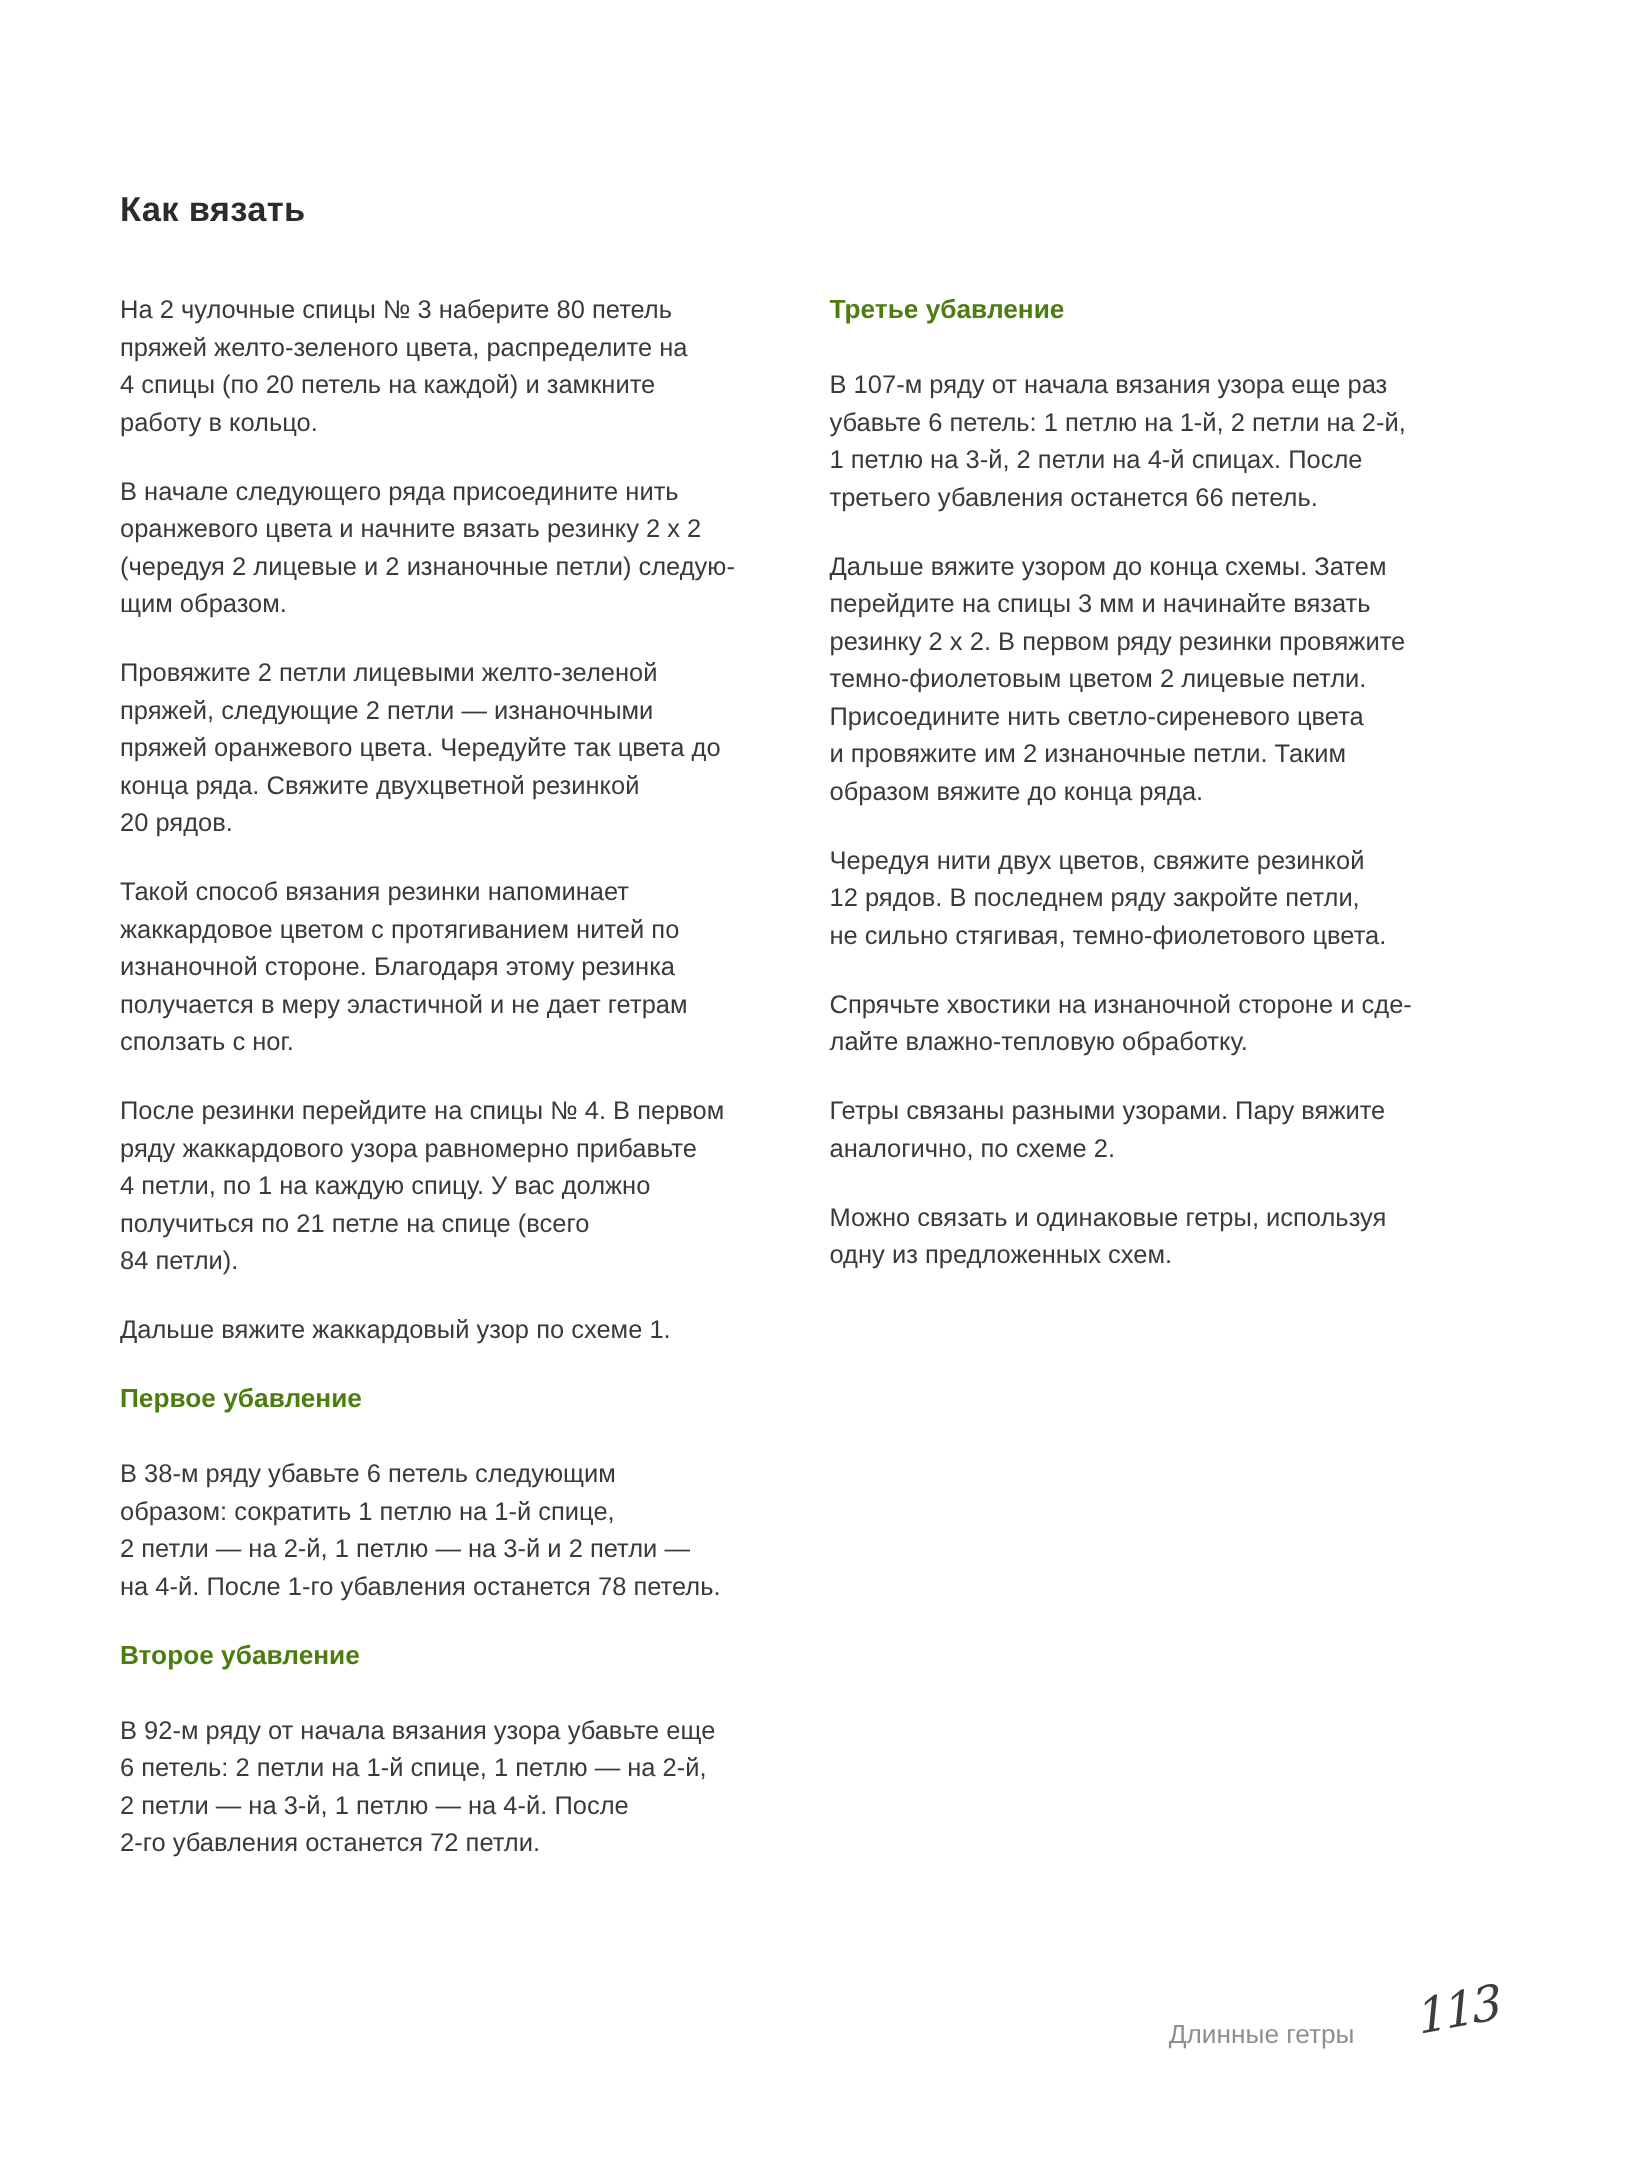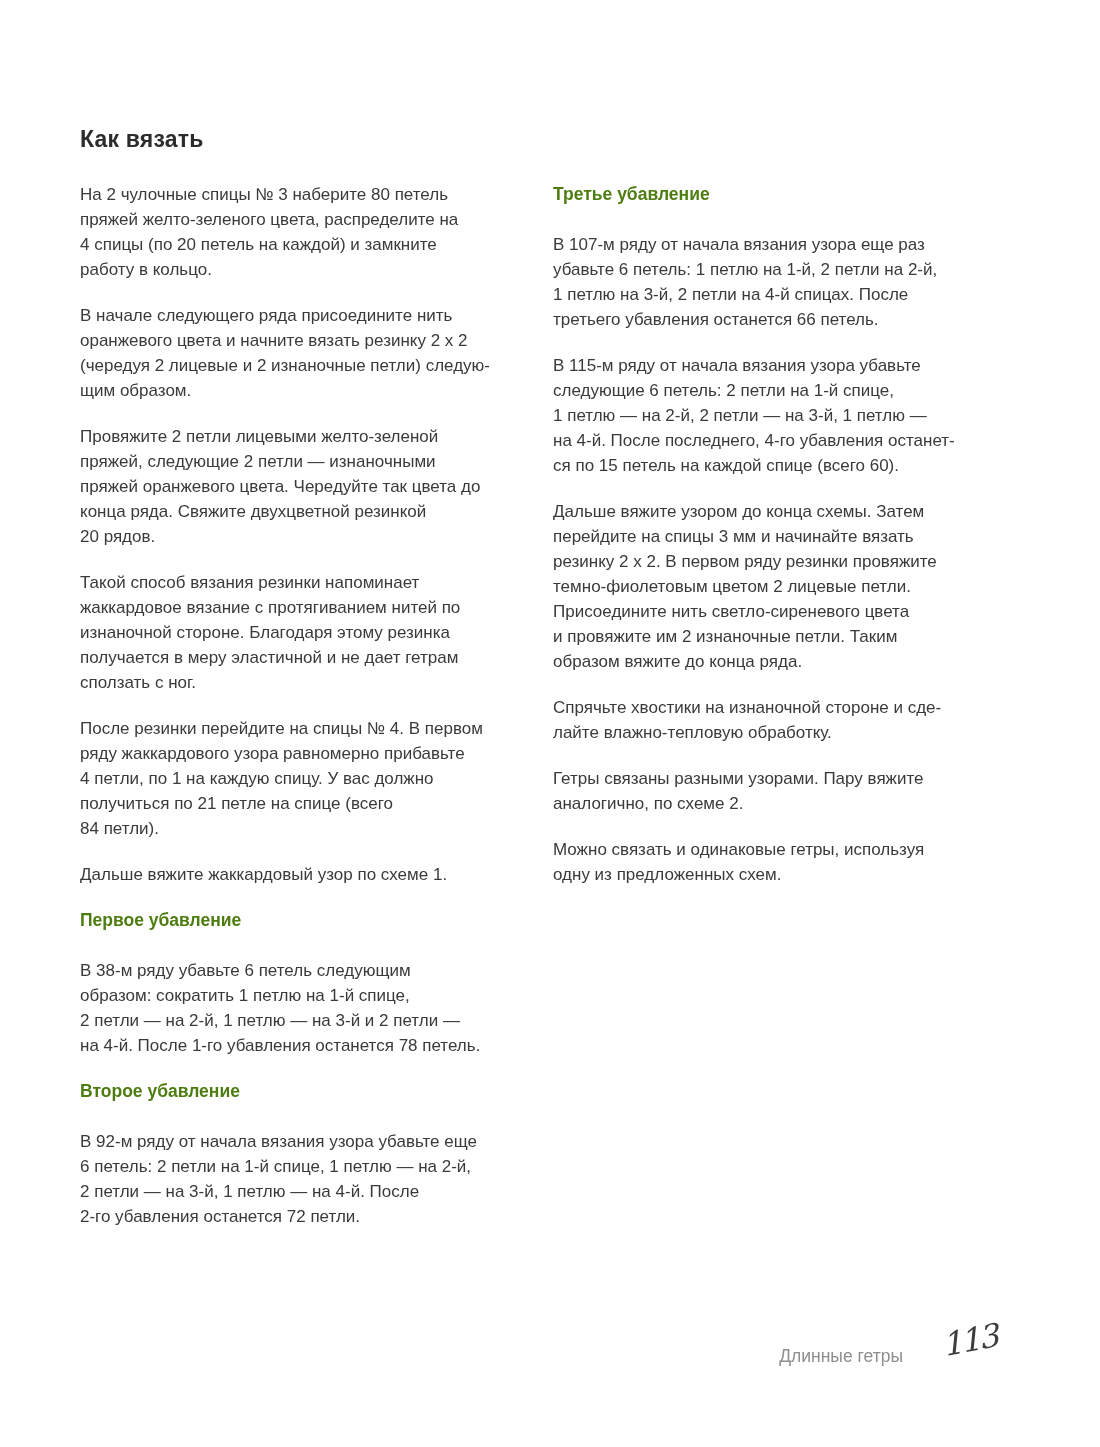--- a/index.html
+++ b/index.html
@@ -20,21 +20,21 @@
     left: 80px;
     top: 126px;
     margin: 0;
     font-size: 23px;
     font-weight: 700;
     color: #2c2c2c;
     letter-spacing: 0.2px;
   }
   .col {
     position: absolute;
-    top: 182px;
+    top: 194px;
     width: 465px;
     font-size: 17px;
     line-height: 25px;
   }
   .col-left  { left: 80px; }
   .col-right { left: 553px; }
   .col p {
     margin: 0 0 21px 0;
     white-space: pre-line;
     color: #3a3a3a;
@@ -84,21 +84,21 @@
     <p>В начале следующего ряда присоедините нить
 оранжевого цвета и начните вязать резинку 2 х 2
 (чередуя 2 лицевые и 2 изнаночные петли) следую-
 щим образом.</p>
     <p>Провяжите 2 петли лицевыми желто-зеленой
 пряжей, следующие 2 петли — изнаночными
 пряжей оранжевого цвета. Чередуйте так цвета до
 конца ряда. Свяжите двухцветной резинкой
 20 рядов.</p>
     <p>Такой способ вязания резинки напоминает
-жаккардовое вязание с протягиванием нитей по
+жаккардовое цветом с протягиванием нитей по
 изнаночной стороне. Благодаря этому резинка
 получается в меру эластичной и не дает гетрам
 сползать с ног.</p>
     <p>После резинки перейдите на спицы № 4. В первом
 ряду жаккардового узора равномерно прибавьте
 4 петли, по 1 на каждую спицу. У вас должно
 получиться по 21 петле на спице (всего
 84 петли).</p>
     <p>Дальше вяжите жаккардовый узор по схеме 1.</p>
     <h2>Первое убавление</h2>
@@ -112,32 +112,30 @@
 2 петли — на 3-й, 1 петлю — на 4-й. После
 2-го убавления останется 72 петли.</p>
   </section>
 
   <section class="col col-right">
     <h2>Третье убавление</h2>
     <p>В 107-м ряду от начала вязания узора еще раз
 убавьте 6 петель: 1 петлю на 1-й, 2 петли на 2-й,
 1 петлю на 3-й, 2 петли на 4-й спицах. После
 третьего убавления останется 66 петель.</p>
-    <p>В 115-м ряду от начала вязания узора убавьте
-следующие 6 петель: 2 петли на 1-й спице,
-1 петлю — на 2-й, 2 петли — на 3-й, 1 петлю —
-на 4-й. После последнего, 4-го убавления останет-
-ся по 15 петель на каждой спице (всего 60).</p>
     <p>Дальше вяжите узором до конца схемы. Затем
 перейдите на спицы 3 мм и начинайте вязать
 резинку 2 х 2. В первом ряду резинки провяжите
 темно-фиолетовым цветом 2 лицевые петли.
 Присоедините нить светло-сиреневого цвета
 и провяжите им 2 изнаночные петли. Таким
 образом вяжите до конца ряда.</p>
+    <p>Чередуя нити двух цветов, свяжите резинкой
+12 рядов. В последнем ряду закройте петли,
+не сильно стягивая, темно-фиолетового цвета.</p>
     <p>Спрячьте хвостики на изнаночной стороне и сде-
 лайте влажно-тепловую обработку.</p>
     <p>Гетры связаны разными узорами. Пару вяжите
 аналогично, по схеме 2.</p>
     <p>Можно связать и одинаковые гетры, используя
 одну из предложенных схем.</p>
   </section>
 
   <footer>
     <span class="footer-label">Длинные гетры</span>

